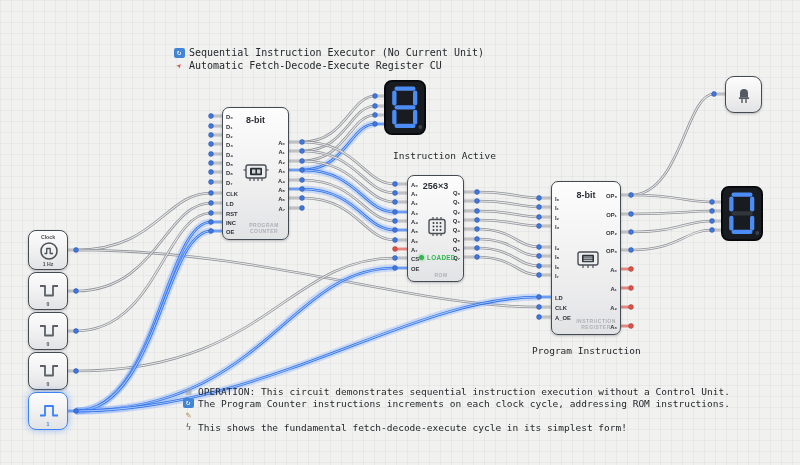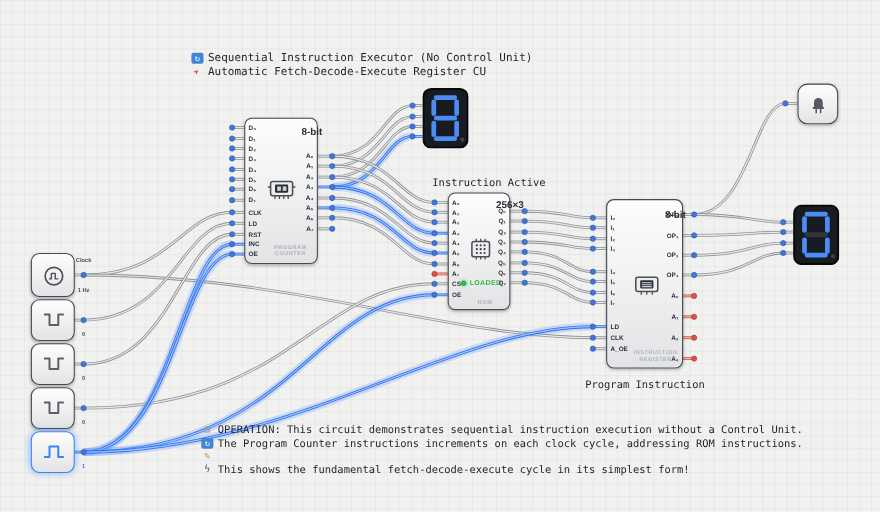--- a/index.html
+++ b/index.html
@@ -9,21 +9,21 @@
     background-image:
       linear-gradient(rgba(70,80,100,0.055) 1px, transparent 1px),
       linear-gradient(90deg, rgba(70,80,100,0.055) 1px, transparent 1px);
     background-size:11px 11px;
     font-family:"Liberation Sans",sans-serif;
   }
   svg.layer{position:absolute;left:0;top:0;pointer-events:none;}
   .comp{
     position:absolute;border:1.3px solid #434a52;border-radius:8px;
     background:linear-gradient(180deg,#fdfdfd 0%,#ededee 65%,#e2e3e5 100%);
-    box-shadow:0 1px 2.5px rgba(30,35,45,.28);box-sizing:border-box;padding-left:28px;
+    box-shadow:0 1px 2.5px rgba(30,35,45,.28);box-sizing:border-box;
   }
   .comp.active{border-color:#3b82f6;box-shadow:0 0 7px rgba(66,133,244,.55);}
   .blk-title{position:absolute;width:100%;text-align:center;font:700 9px "Liberation Sans",sans-serif;color:#2b3036;}
   .blk-sub{position:absolute;text-align:center;font:700 5px "Liberation Sans",sans-serif;
     color:#adb1b6;letter-spacing:.5px;line-height:6px;}
   .pin{position:absolute;font:700 5.8px "Liberation Sans",sans-serif;color:#2e3339;line-height:7px;white-space:nowrap;}
   .pin.l{left:3px;} .pin.r{right:3px;text-align:right;}
   .tinylab{position:absolute;width:100%;text-align:center;font:700 5.2px "Liberation Sans",sans-serif;color:#4a4f56;}
   .cicon{position:absolute;}
   .loaded{position:absolute;display:flex;align-items:center;font:700 6.4px "Liberation Sans",sans-serif;color:#2eb84b;letter-spacing:.3px;}
@@ -533,21 +533,21 @@
       <path d="M5,8 a4,4 0 0 1 8,0 v4.2 h-8 z" fill="#555a62"></path>
       <rect x="3.8" y="12.2" width="10.4" height="1.8" rx="0.8" fill="#555a62"></rect>
       <line x1="7" y1="14" x2="7" y2="18" stroke="#555a62" stroke-width="1.4"></line>
       <line x1="11" y1="14" x2="11" y2="18" stroke="#555a62" stroke-width="1.4"></line>
     </svg>
   </div>
 
   <div class="ann top-a" style="left:174px;top:46px">
     <div class="ann-row">
       <span class="ico chip-blue">↻</span>
-      <span>Sequential Instruction Executor (No Control Unit)</span>
+      <span>Sequential Instruction Executor (No Current Unit)</span>
     </div>
     <div class="ann-row">
       <span class="ico rocket">➤</span>
       <span>Automatic Fetch-Decode-Execute Register CU</span>
     </div>
   </div>
 
   <div class="ann bot-a" style="left:183px;top:385px">
     <div class="ann-row">
       <span class="ico notepad">▤</span>
@@ -559,16 +559,16 @@
     </div>
     <div class="ann-row">
       <span class="ico memo">✎</span>
     </div>
     <div class="ann-row">
       <span class="ico zap">ϟ</span>
       <span>This shows the fundamental fetch-decode-execute cycle in its simplest form!</span>
     </div>
   </div>
 
-  <div class="floatlab" style="left:393px;top:161px">Instruction Active</div>
+  <div class="floatlab" style="left:393px;top:150px">Instruction Active</div>
   <div class="floatlab" style="left:532px;top:345px">Program Instruction</div>
 
 </div>
 
 </body></html>

